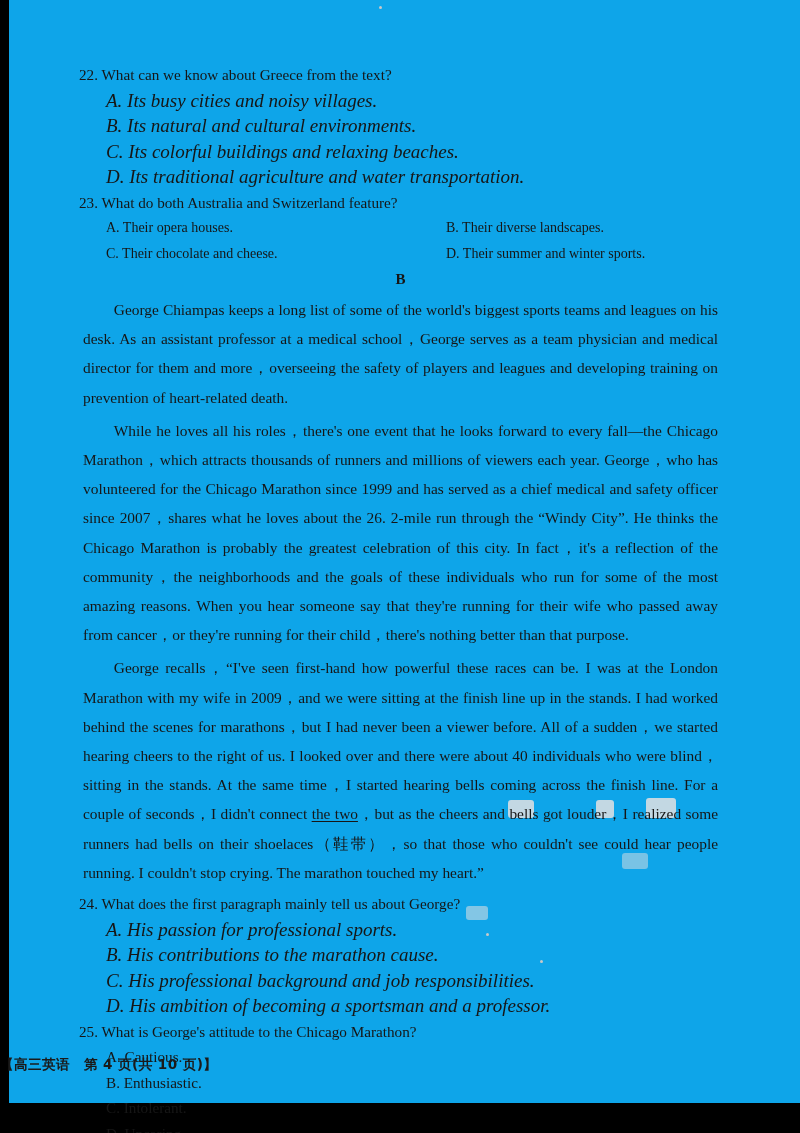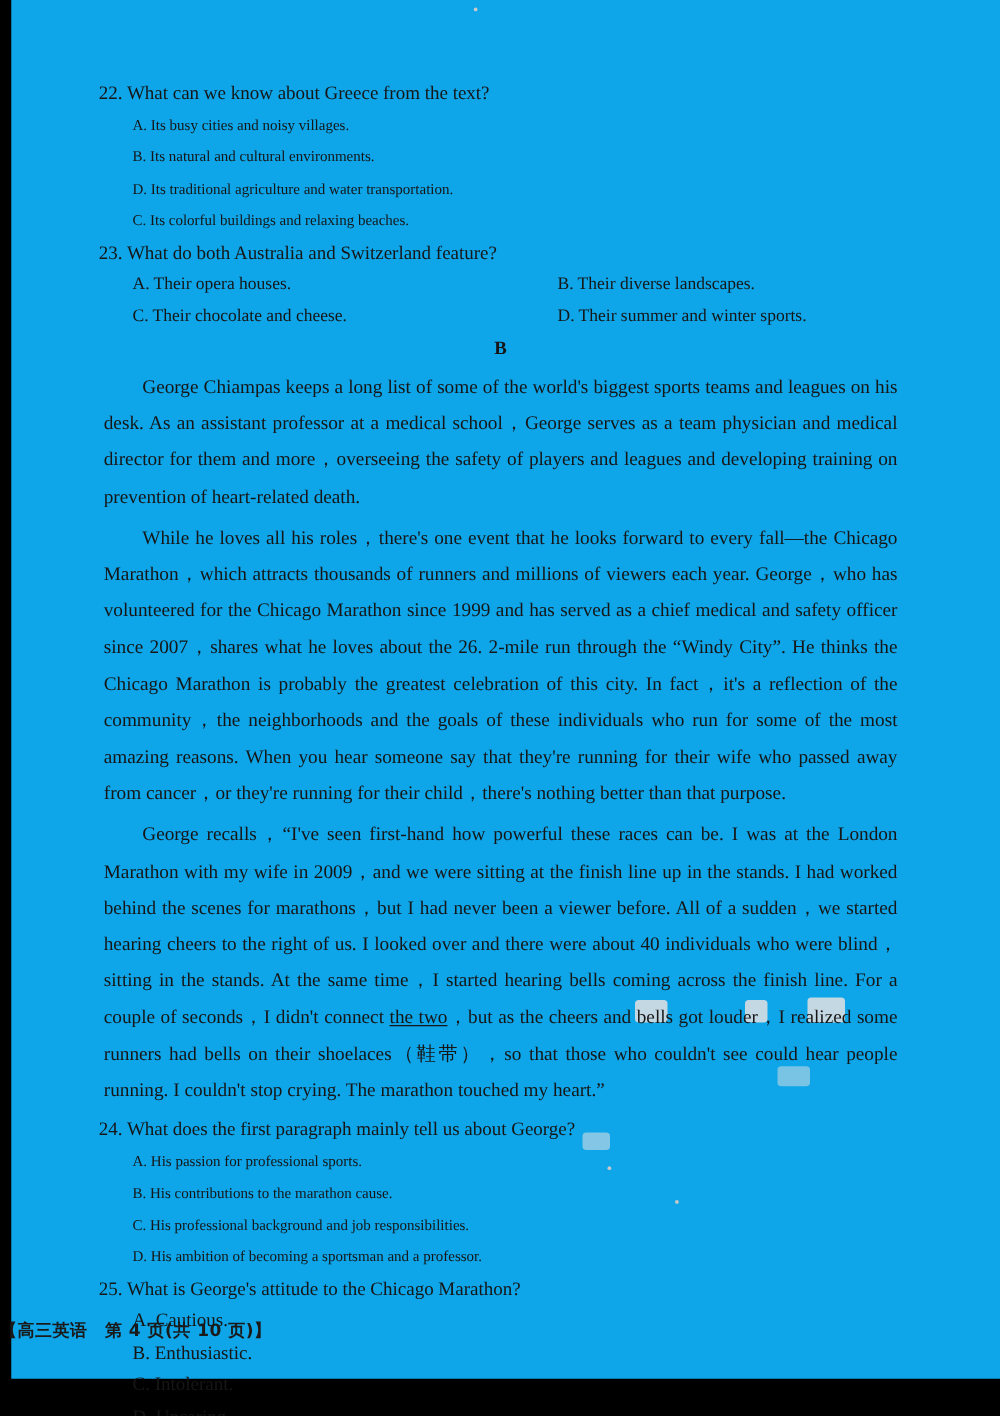--- a/index.html
+++ b/index.html
@@ -45,24 +45,25 @@
     left: 79px;
     top: 62px;
     width: 643px;
   }
   .q-stem {
     font-size: 15.2px;
     line-height: 25.5px;
     white-space: nowrap;
   }
   .opt {
-    font-size: 12px;
+    font-size: 19px;
     line-height: 25.5px;
     padding-left: 27px;
     white-space: nowrap;
+    font-style: italic;
   }
   .opt-row {
     display: flex;
     font-size: 14px;
     line-height: 25.5px;
     padding-left: 27px;
   }
   .opt-row .c1 { width: 340px; flex: none; }
   .opt-row .c2 { flex: none; }
   .opt-quad {
@@ -122,22 +123,22 @@
   <div class="smudge" style="left:596px;top:800px;width:18px;height:18px;"></div>
   <div class="smudge" style="left:646px;top:798px;width:30px;height:20px;"></div>
   <div class="smudge" style="left:466px;top:906px;width:22px;height:14px;opacity:.55;"></div>
   <div class="smudge" style="left:622px;top:853px;width:26px;height:16px;opacity:.5;"></div>
 
   <div class="content">
 
     <div class="q-stem">22. What can we know about Greece from the text?</div>
     <div class="opt">A. Its busy cities and noisy villages.</div>
     <div class="opt">B. Its natural and cultural environments.</div>
+    <div class="opt">C. Its colorful buildings and relaxing beaches.</div>
     <div class="opt">D. Its traditional agriculture and water transportation.</div>
-    <div class="opt">C. Its colorful buildings and relaxing beaches.</div>
 
     <div class="q-stem">23. What do both Australia and Switzerland feature?</div>
     <div class="opt-row">
       <span class="c1">A. Their opera houses.</span>
       <span class="c2">B. Their diverse landscapes.</span>
     </div>
     <div class="opt-row">
       <span class="c1">C. Their chocolate and cheese.</span>
       <span class="c2">D. Their summer and winter sports.</span>
     </div>

